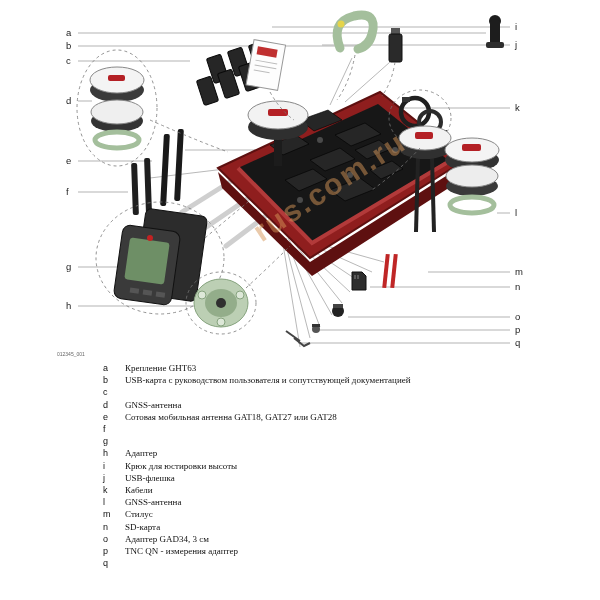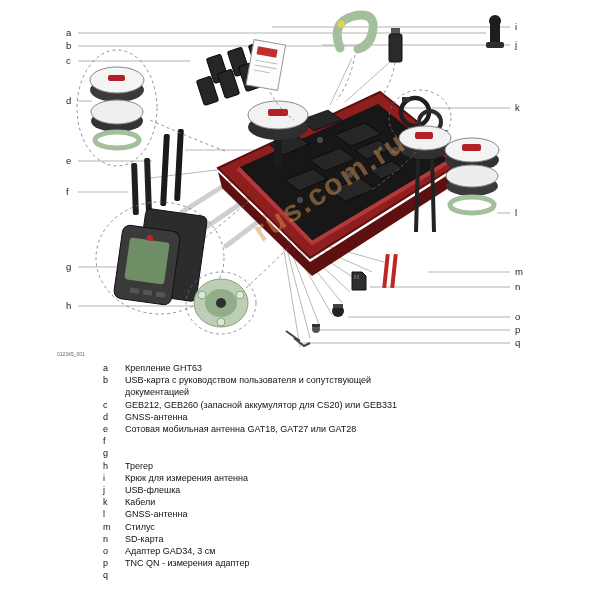--- a/index.html
+++ b/index.html
@@ -11,21 +11,21 @@
   svg text.lbl{font-family:"Liberation Sans",sans-serif;font-size:9.5px;fill:#222;}
   svg text.wm{font-family:"Liberation Sans",sans-serif;font-weight:bold;letter-spacing:2px;
     font-size:30px;fill:rgba(214,150,88,0.5);}
   svg text.figid{font-family:"Liberation Sans",sans-serif;font-size:5px;fill:#666;}
   .legend{
     position:absolute;left:103px;top:362px;width:410px;
     font-size:9px;line-height:12.2px;color:#111;
   }
   .lrow{display:flex;align-items:flex-start;}
   .llet{width:22px;flex:0 0 22px;}
-  .ltxt{max-width:300px;}
+  .ltxt{max-width:300px;font-family:Liberation Serif, serif;}
 </style>
 </head>
 <body>
 
 <div class="page">
 
   <div class="diagram">
     <svg width="600" height="360" viewBox="0 0 600 360">
 
       <g stroke="#b3b3b3" stroke-width="1">
@@ -269,43 +269,42 @@
     <div class="lrow">
         <span class="llet">a</span>
         <span class="ltxt">Крепление GHT63</span>
       </div>
     <div class="lrow">
         <span class="llet">b</span>
         <span class="ltxt">USB-карта с руководством пользователя и сопутствующей документацией</span>
       </div>
     <div class="lrow">
         <span class="llet">c</span>
-        <span class="ltxt">GEB212, GEB260 (запасной аккумулятор для CS20) или GEB331</span>
       </div>
     <div class="lrow">
         <span class="llet">d</span>
         <span class="ltxt">GNSS-антенна</span>
       </div>
     <div class="lrow">
         <span class="llet">e</span>
         <span class="ltxt">Сотовая мобильная антенна GAT18, GAT27 или GAT28</span>
       </div>
     <div class="lrow">
         <span class="llet">f</span>
       </div>
     <div class="lrow">
         <span class="llet">g</span>
       </div>
     <div class="lrow">
         <span class="llet">h</span>
-        <span class="ltxt">Трегер</span>
+        <span class="ltxt">Адаптер</span>
       </div>
     <div class="lrow">
         <span class="llet">i</span>
-        <span class="ltxt">Крюк для измерения антенна</span>
+        <span class="ltxt">Крюк для юстировки высоты</span>
       </div>
     <div class="lrow">
         <span class="llet">j</span>
         <span class="ltxt">USB-флешка</span>
       </div>
     <div class="lrow">
         <span class="llet">k</span>
         <span class="ltxt">Кабели</span>
       </div>
     <div class="lrow">

